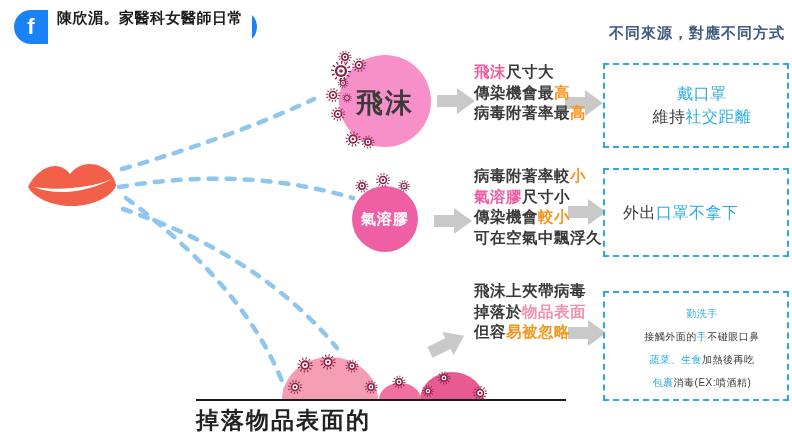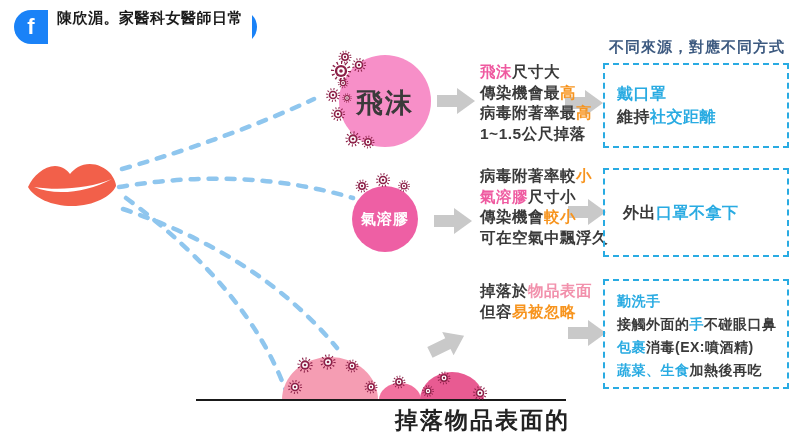--- a/index.html
+++ b/index.html
@@ -16,50 +16,50 @@
   }
   .fb-f{
     width:34px;text-align:center;color:#ffffff;font-weight:700;font-size:22px;line-height:30px;
   }
   .badge-title{
     background:#ffffff;border-radius:4px;height:44px;line-height:26px;
     padding:0 9px;font-size:15px;font-weight:600;color:#1b1b1b;letter-spacing:.5px;
   }
 
   .header-note{
-    position:absolute;right:7px;top:38px;font-size:15px;font-weight:600;color:#3d5a80;letter-spacing:1px;margin-left:32px;
+    position:absolute;right:7px;top:24px;font-size:15px;font-weight:600;color:#3d5a80;letter-spacing:1px;margin-left:32px;
   }
 
   .circle-label{position:absolute;text-align:center;}
   .droplet-label{left:325px;top:85px;width:120px;font-size:27px;font-weight:600;color:#3a3a3a;letter-spacing:2px;}
   .aerosol-label{left:325px;top:210px;width:120px;font-size:15px;font-weight:600;color:#ffffff;letter-spacing:1px;}
 
-  .desc{position:absolute;left:474px;font-size:15.5px;font-weight:600;color:#3a3a3a;letter-spacing:.5px;margin-left:6px;}
+  .desc{position:absolute;left:474px;font-size:15.5px;font-weight:600;color:#3a3a3a;letter-spacing:.5px;}
   .desc .line{line-height:20.5px;white-space:nowrap;}
   .desc1{top:62px;}
   .desc2{top:166px;}
   .desc3{top:281px;}
 
   .pink{color:#ef5aa0;}
   .lpink{color:#f291ac;}
   .orange{color:#f7941e;}
   .cyan{color:#29abe2;}
   .dark{color:#3a3a3a;}
 
   .advice{
     position:absolute;left:603px;width:186px;border:2.5px dashed #29abe2;
-    box-sizing:border-box;font-size:16px;font-weight:700;color:#3a3a3a;letter-spacing:.5px;
+    box-sizing:border-box;font-size:16px;font-weight:400;color:#3a3a3a;letter-spacing:.5px;text-align:center;
   }
   .advice .line{line-height:23px;white-space:nowrap;}
   .box1{top:63px;height:85px;padding:17px 0 0 12px;}
   .box2{top:168px;height:89px;display:flex;align-items:center;padding-left:18px;}
-  .box3{top:279px;height:110px;padding:9px 0 0 12px;font-size:14px;}
+  .box3{top:291px;height:110px;padding:9px 0 0 12px;font-size:10px;}
 
   .caption{
-    position:absolute;left:196px;top:405px;width:374px;text-align:right;
+    position:absolute;left:196px;top:405px;width:374px;text-align:left;
     font-size:23px;font-weight:600;color:#222222;letter-spacing:2px;
   }
 </style>
 </head>
 <body>
 
 <div class="canvas">
 
   <svg class="art" viewBox="0 0 792 446">
     <defs>
@@ -136,46 +136,46 @@
 
   <div class="header-note">不同來源，對應不同方式</div>
 
   <div class="circle-label droplet-label">飛沫</div>
   <div class="circle-label aerosol-label">氣溶膠</div>
 
   <div class="desc desc1">
     <div class="line"><span class="pink">飛沫</span><span class="dark">尺寸大</span></div>
     <div class="line"><span class="dark">傳染機會最</span><span class="orange">高</span></div>
     <div class="line"><span class="dark">病毒附著率最</span><span class="orange">高</span></div>
-    <div class="line"><span class="dark">1~1.5公尺掉落</span></div>
   </div>
 
   <div class="desc desc2">
     <div class="line"><span class="dark">病毒附著率較</span><span class="orange">小</span></div>
     <div class="line"><span class="pink">氣溶膠</span><span class="dark">尺寸小</span></div>
     <div class="line"><span class="dark">傳染機會</span><span class="orange">較小</span></div>
     <div class="line"><span class="dark">可在空氣中飄浮久</span></div>
   </div>
 
   <div class="desc desc3">
+    <div class="line"><span class="dark">飛沫上夾帶病毒</span></div>
     <div class="line"><span class="dark">掉落於</span><span class="lpink">物品表面</span></div>
     <div class="line"><span class="dark">但容</span><span class="orange">易被忽略</span></div>
   </div>
 
   <div class="advice box1">
     <div class="line"><span class="cyan">戴口罩</span></div>
     <div class="line"><span class="dark">維持</span><span class="cyan">社交距離</span></div>
   </div>
 
   <div class="advice box2">
     <div class="line"><span class="dark">外出</span><span class="cyan">口罩不拿下</span></div>
   </div>
 
   <div class="advice box3">
     <div class="line"><span class="cyan">勤洗手</span></div>
     <div class="line"><span class="dark">接觸外面的</span><span class="cyan">手</span><span class="dark">不碰眼口鼻</span></div>
+    <div class="line"><span class="cyan">蔬菜、生食</span><span class="dark">加熱後再吃</span></div>
     <div class="line"><span class="cyan">包裹</span><span class="dark">消毒(EX:噴酒精)</span></div>
-    <div class="line"><span class="cyan">蔬菜、生食</span><span class="dark">加熱後再吃</span></div>
   </div>
 
   <div class="caption">掉落物品表面的</div>
 
 </div>
 
 </body></html>

